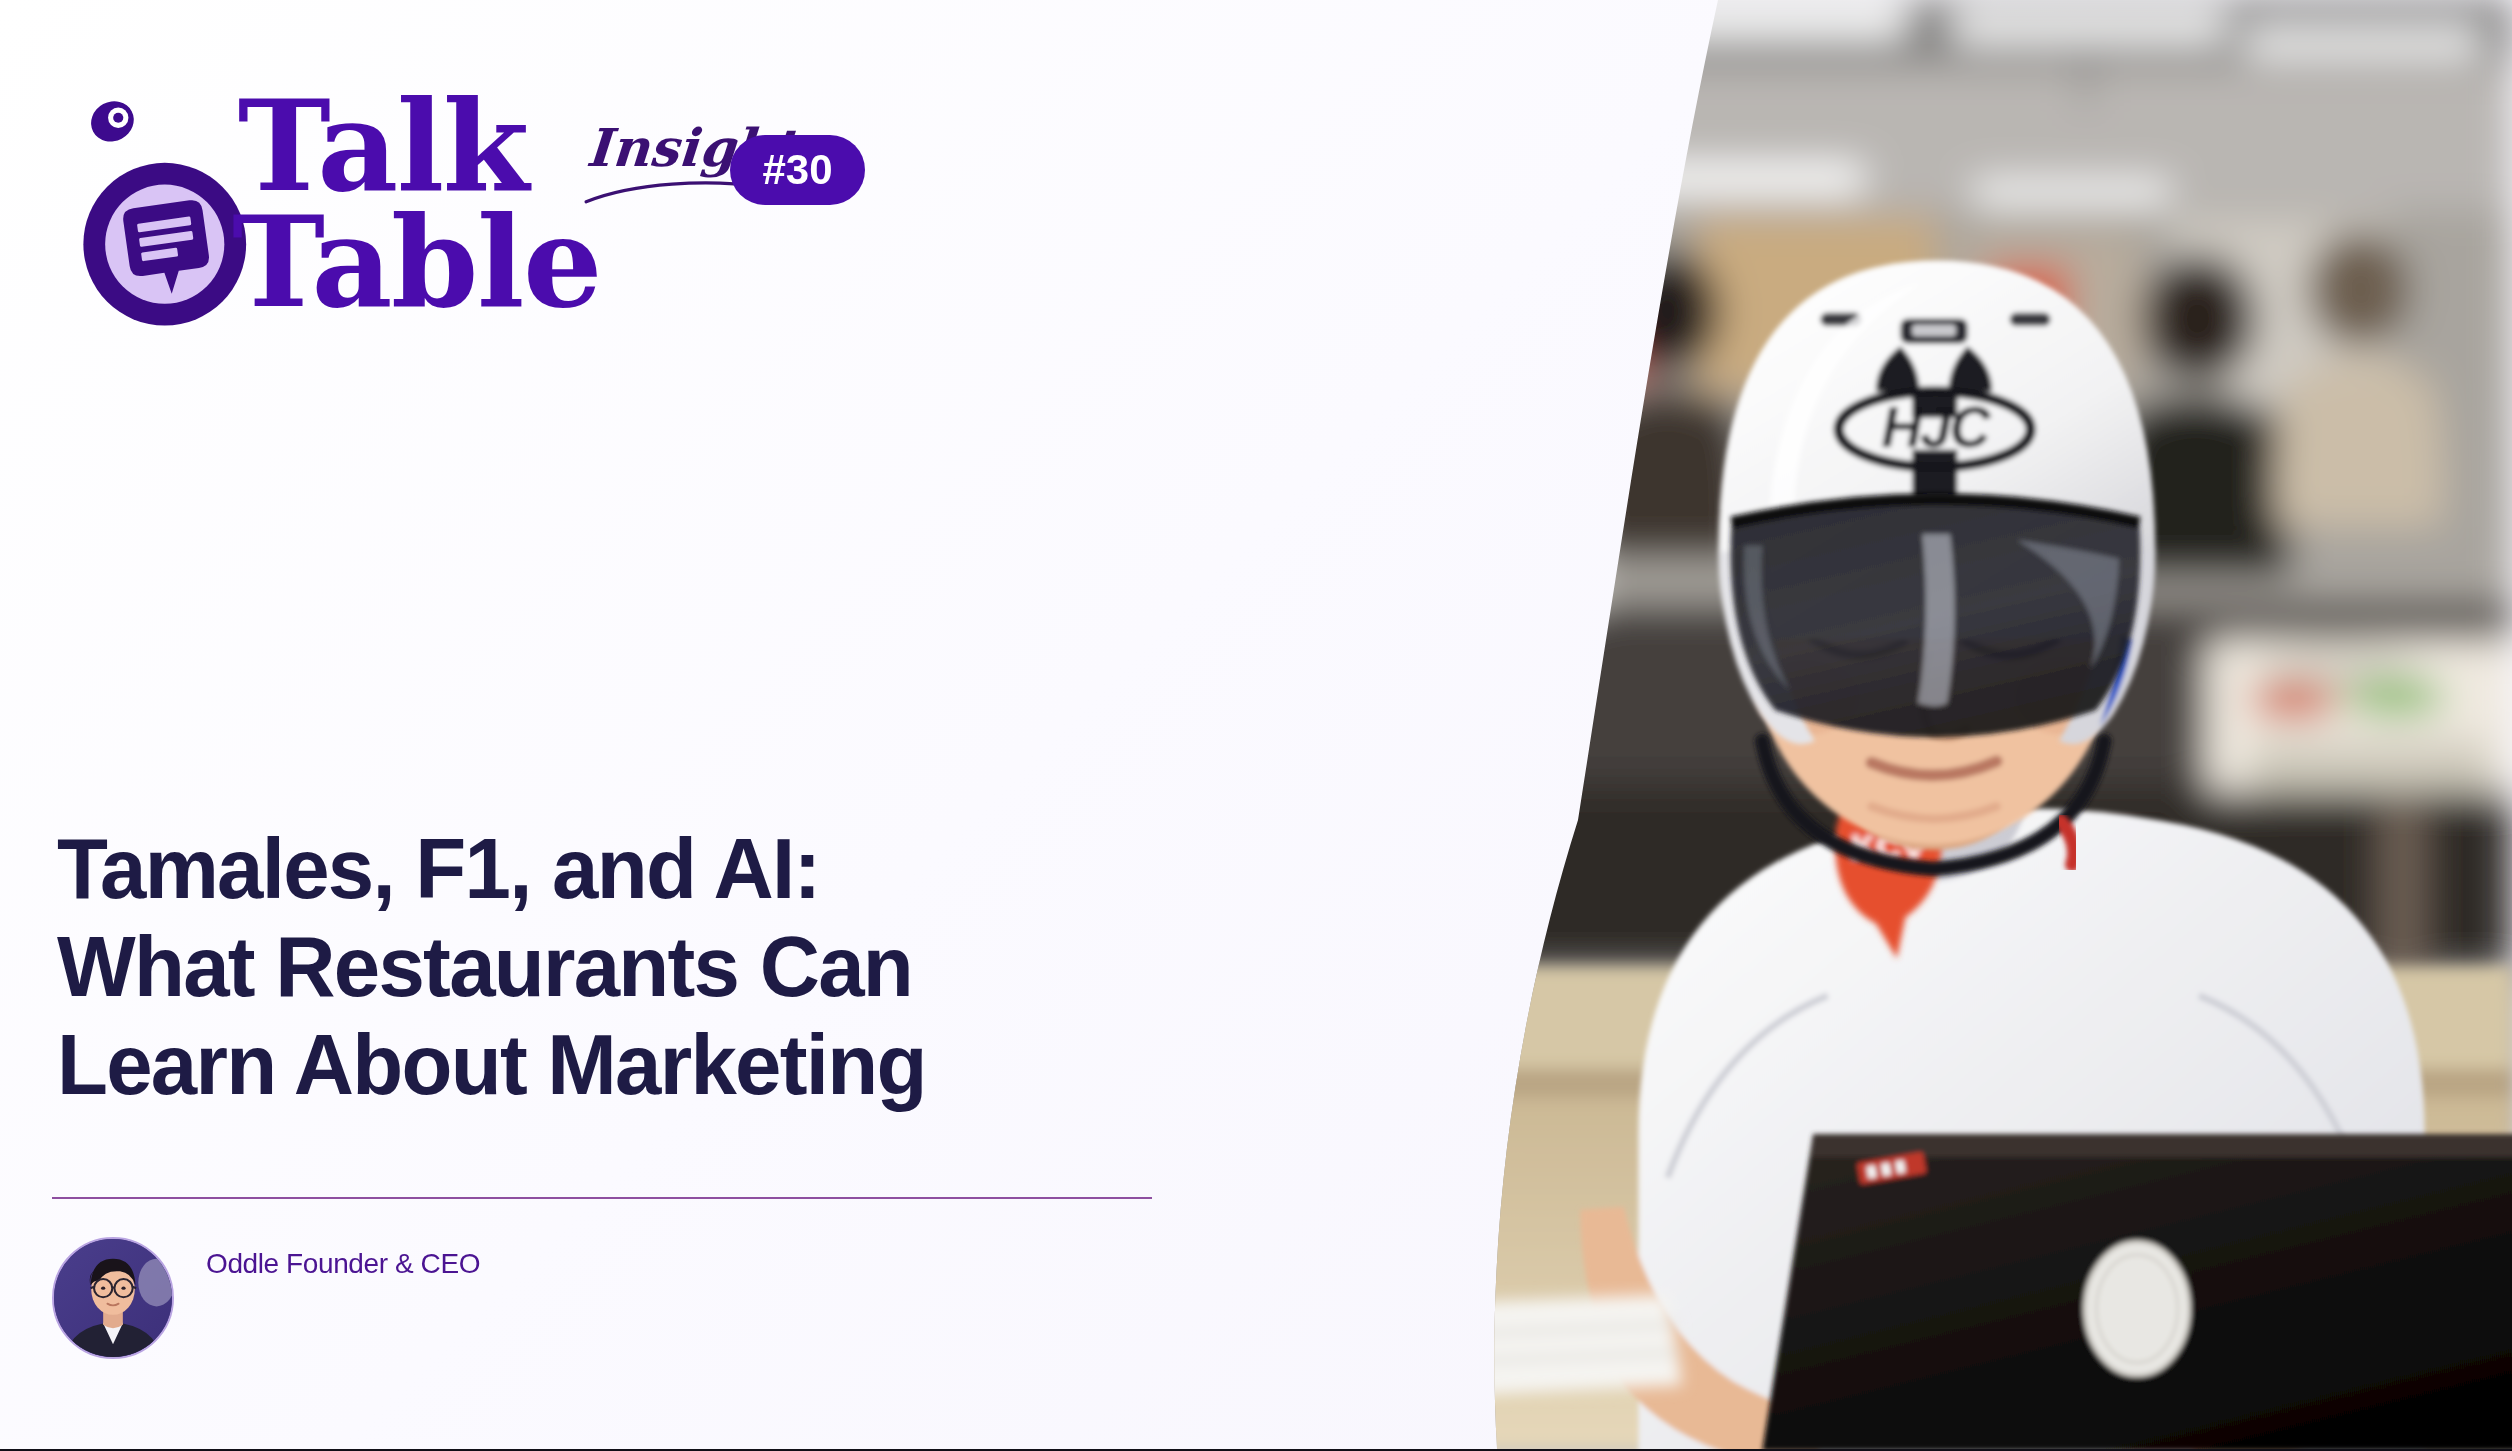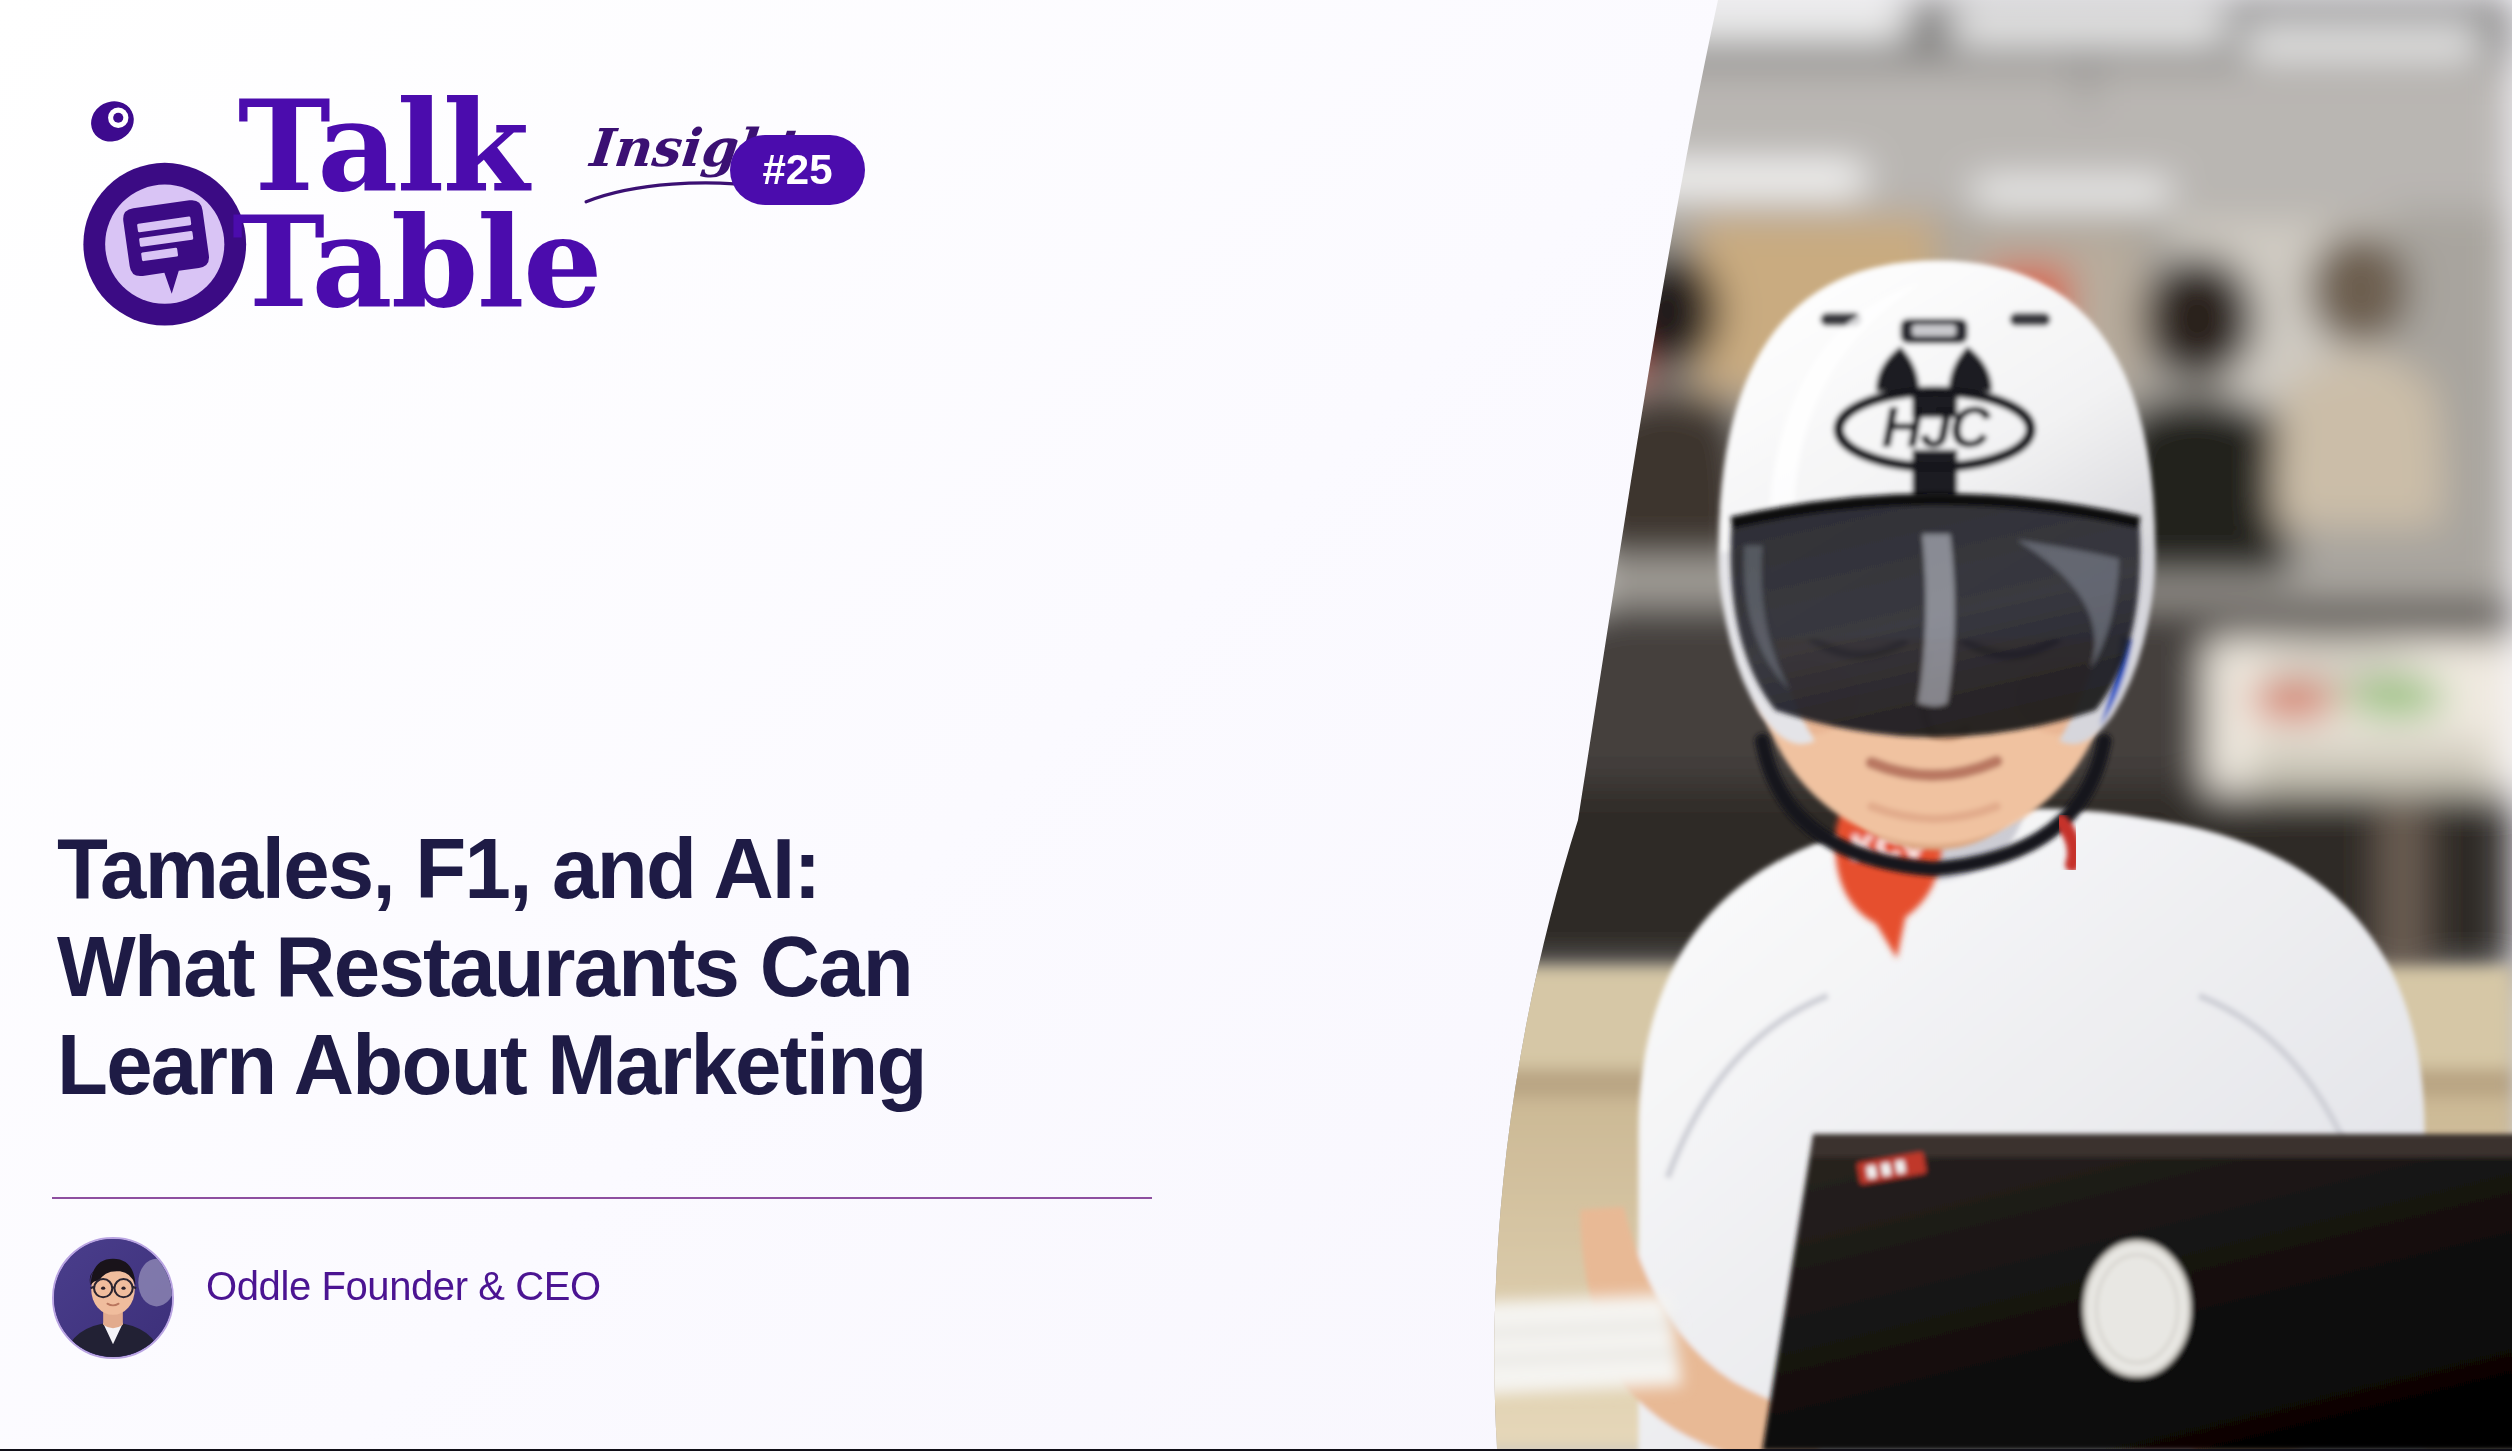--- a/index.html
+++ b/index.html
@@ -119,24 +119,24 @@
   .speaker-name {
     display:block;
     font-family:"Liberation Sans", sans-serif;
     font-weight:700;
     font-size:48px;
     letter-spacing:-0.7px;
     color:#38077e;
     line-height:1.1;
   }
   .speaker-role {
-    display:block; margin-top:20px;
+    display:block; margin-top:5px;
     font-family:"Liberation Sans", sans-serif;
     font-weight:400;
-    font-size:40px;
+    font-size:28px;
     letter-spacing:-0.4px;
     color:#4b1492;
     line-height:1.1;
   }
 
   
   .photo-panel {
     position:absolute; right:0; top:0;
     width:1354px; height:100%;
     overflow:hidden;
@@ -184,21 +184,21 @@
         <span class="tagline-script">Insights</span>
         <span class="tagline-swoosh">
           <svg viewBox="0 0 250 36" xmlns="http://www.w3.org/2000/svg">
             <path d="M2 33 C 70 6, 170 2, 246 12" stroke="#3b1073" stroke-width="4.5" fill="none" stroke-linecap="round"></path>
           </svg>
         </span>
       </div>
     </div>
 
     <div class="episode-badge">
-      <span>#25</span>
+      <span>#30</span>
     </div>
 
     <h1 class="headline">
       <span class="hl-line">Tamales, F1, and AI:</span>
       <span class="hl-line">What Restaurants Can</span>
       <span class="hl-line">Learn About Marketing</span>
     </h1>
 
     <div class="divider"></div>
 

